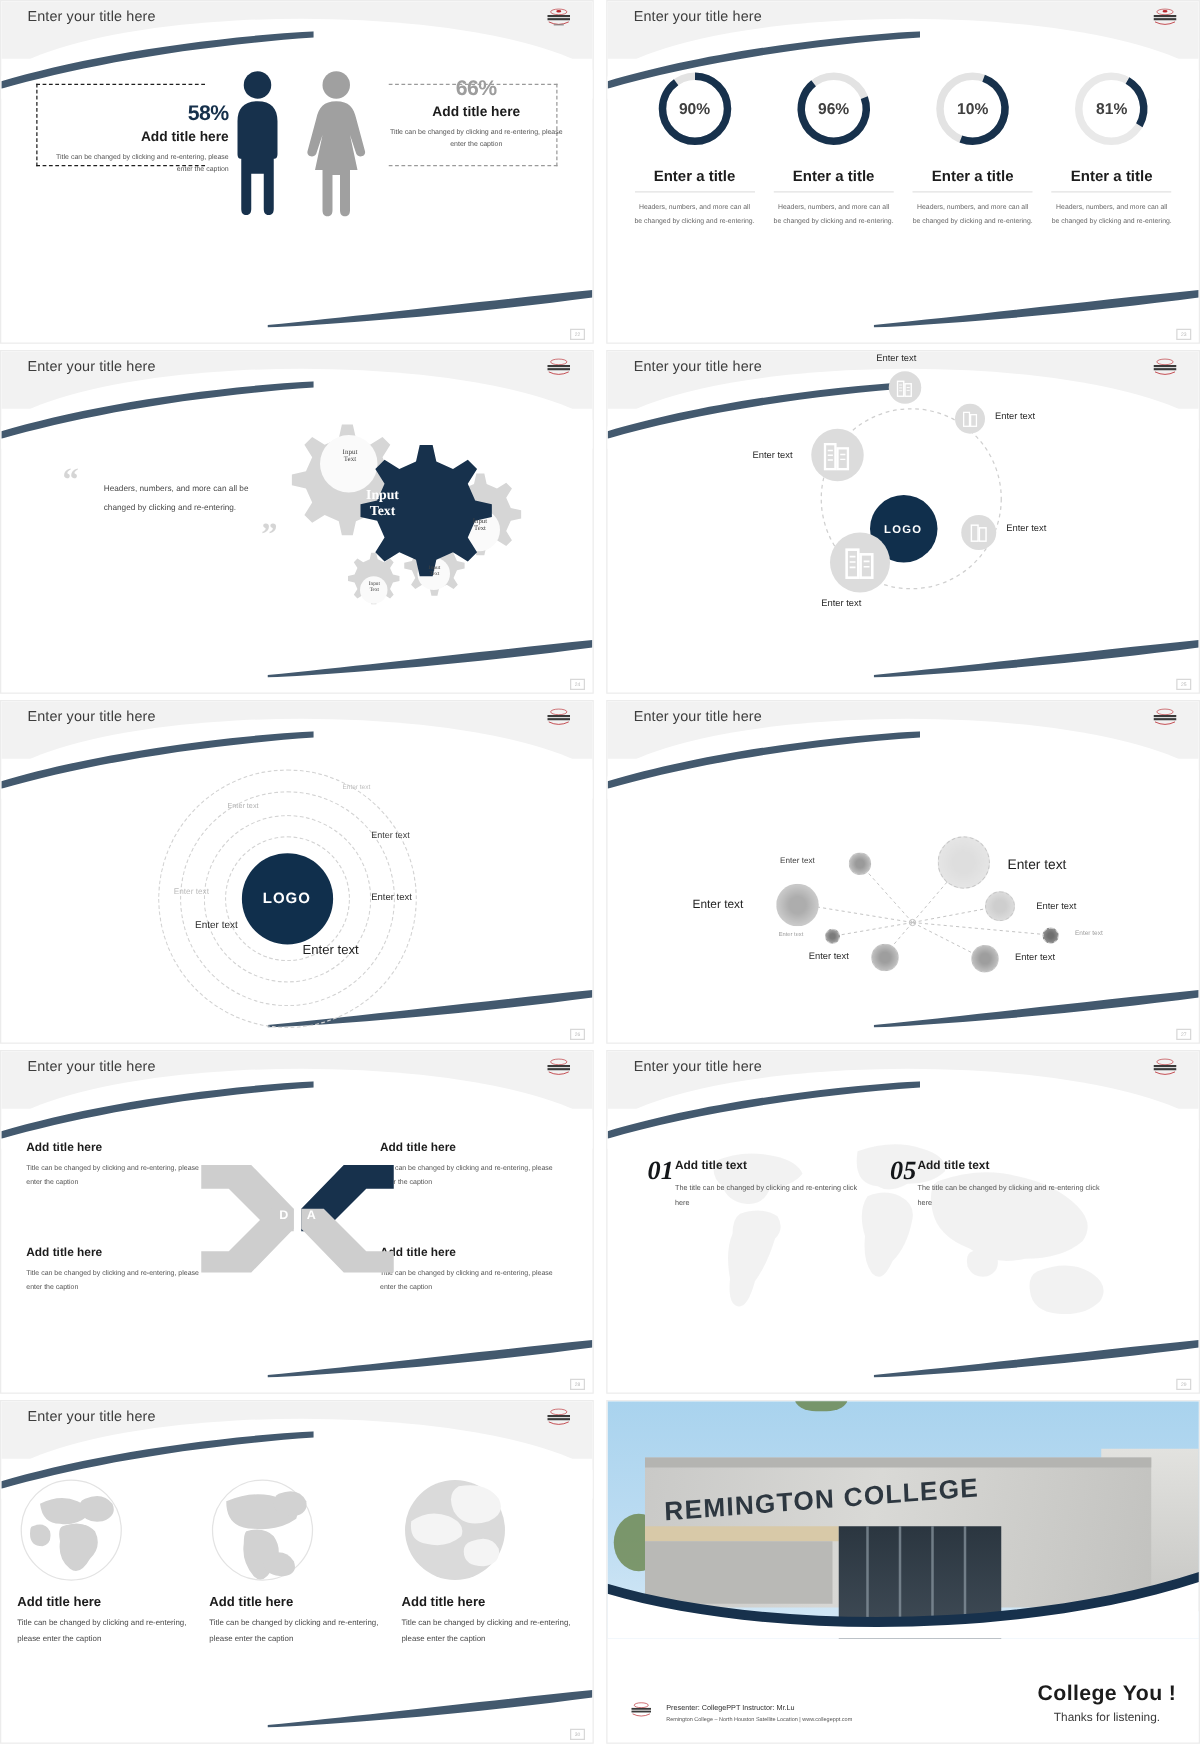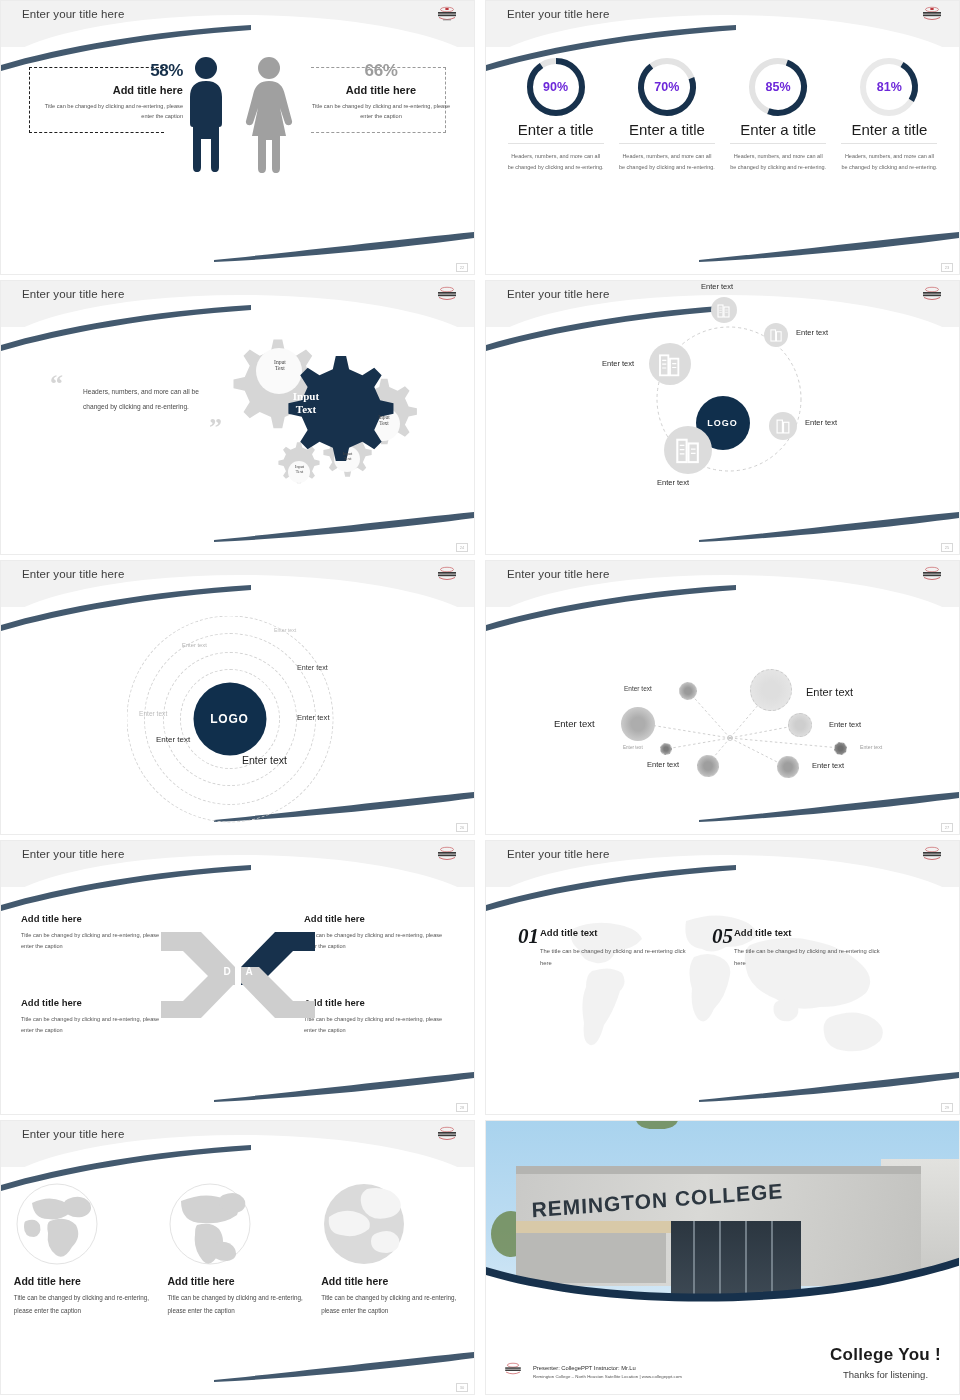--- a/index.html
+++ b/index.html
@@ -59,35 +59,35 @@
 
   
   .s1-dash-l { position:absolute; left:28px; top:20px; width:135px; height:66px;
                border:1px dashed #1f1f1f; border-right:none; }
   .s1-dash-r { position:absolute; right:28px; top:20px; width:135px; height:66px;
                border:1px dashed #9a9a9a; border-left:none; }
   .s1-col { position:absolute; top:14px; width:150px; }
   .s1-col.left  { left:32px;  text-align:right; }
   .s1-col.right { right:18px; text-align:center;  }
   .s1-pct  { font-size:17px; font-weight:bold; letter-spacing:-.4px; }
-  .s1-pct.navy { color:#16304b; }
+  .s1-pct.navy { color:#16304b;margin-top:20px; }
   .s1-pct.grey { color:#9d9d9d; }
   .s1-h    { font-size:11px; font-weight:bold; color:#1c1c1c; margin-top:3px; }
   .s1-p    { font-size:5.6px; color:#555; line-height:1.85; margin-top:5px; }
   .figures { position:absolute; left:50%; top:8px; transform:translateX(-50%);
              display:flex; gap:14px; align-items:flex-end; }
 
   
   .donuts { position:absolute; left:0; top:8px; width:100%;
             display:flex; justify-content:space-around; padding:0 14px; }
   .donut-col { width:96px; text-align:center; }
   .donut-wrap { position:relative; width:64px; height:64px; margin:0 auto; }
   .donut-val { position:absolute; inset:0; display:flex; align-items:center;
-               justify-content:center; font-size:12.5px; font-weight:bold; color:#6d28d9; }
-  .donut-t { font-size:15px; font-weight:normal; color:#1c1c1c; margin-top:2px;
+               justify-content:center; font-size:12.5px; font-weight:bold; color:#404040; }
+  .donut-t { font-size:12px; font-weight:bold; color:#1c1c1c; margin-top:15px;
              padding-bottom:5px; border-bottom:1px solid #e2e2e2; }
   .donut-p { font-size:5.5px; color:#666; line-height:2.0; margin-top:7px; }
 
   
   .quote-mark { position:absolute; font-size:26px; color:#d5d5d5; font-family:"Liberation Serif", serif;
                 font-weight:bold; line-height:1; }
   .s3-txt { position:absolute; left:82px; top:58px; width:130px;
             font-size:6.6px; color:#4a4a4a; line-height:2.25; }
   .gearzone { position:absolute; right:8px; top:2px; width:255px; height:180px;font-family:Liberation Serif, serif; }
   .gearlbl { position:absolute; text-align:center; line-height:1.15; pointer-events:none; }
@@ -254,32 +254,32 @@
           </div>
           <div class="donut-t">Enter a title</div>
           <div class="donut-p">Headers, numbers, and more can all be changed by clicking and re-entering.</div>
         </div>
         <div class="donut-col">
           <div class="donut-wrap">
             <svg width="64" height="64" viewBox="0 0 64 64">
               <circle cx="32" cy="32" r="26" fill="none" stroke="#e3e3e3" stroke-width="6"></circle>
               <circle cx="32" cy="32" r="26" fill="none" stroke="#17314c" stroke-width="6" stroke-dasharray="114 196" stroke-linecap="butt" transform="rotate(-20 32 32)"></circle>
             </svg>
-            <div class="donut-val">70%</div>
+            <div class="donut-val">96%</div>
           </div>
           <div class="donut-t">Enter a title</div>
           <div class="donut-p">Headers, numbers, and more can all be changed by clicking and re-entering.</div>
         </div>
         <div class="donut-col">
           <div class="donut-wrap">
             <svg width="64" height="64" viewBox="0 0 64 64">
               <circle cx="32" cy="32" r="26" fill="none" stroke="#e3e3e3" stroke-width="6"></circle>
               <circle cx="32" cy="32" r="26" fill="none" stroke="#17314c" stroke-width="6" stroke-dasharray="82 245" stroke-linecap="butt" transform="rotate(-70 32 32)"></circle>
             </svg>
-            <div class="donut-val">85%</div>
+            <div class="donut-val">10%</div>
           </div>
           <div class="donut-t">Enter a title</div>
           <div class="donut-p">Headers, numbers, and more can all be changed by clicking and re-entering.</div>
         </div>
         <div class="donut-col">
           <div class="donut-wrap">
             <svg width="64" height="64" viewBox="0 0 64 64">
               <circle cx="32" cy="32" r="26" fill="none" stroke="#e9e9e9" stroke-width="6"></circle>
               <circle cx="32" cy="32" r="26" fill="none" stroke="#17314c" stroke-width="6" stroke-dasharray="41 286" stroke-linecap="butt" transform="rotate(-60 32 32)"></circle>
             </svg>

